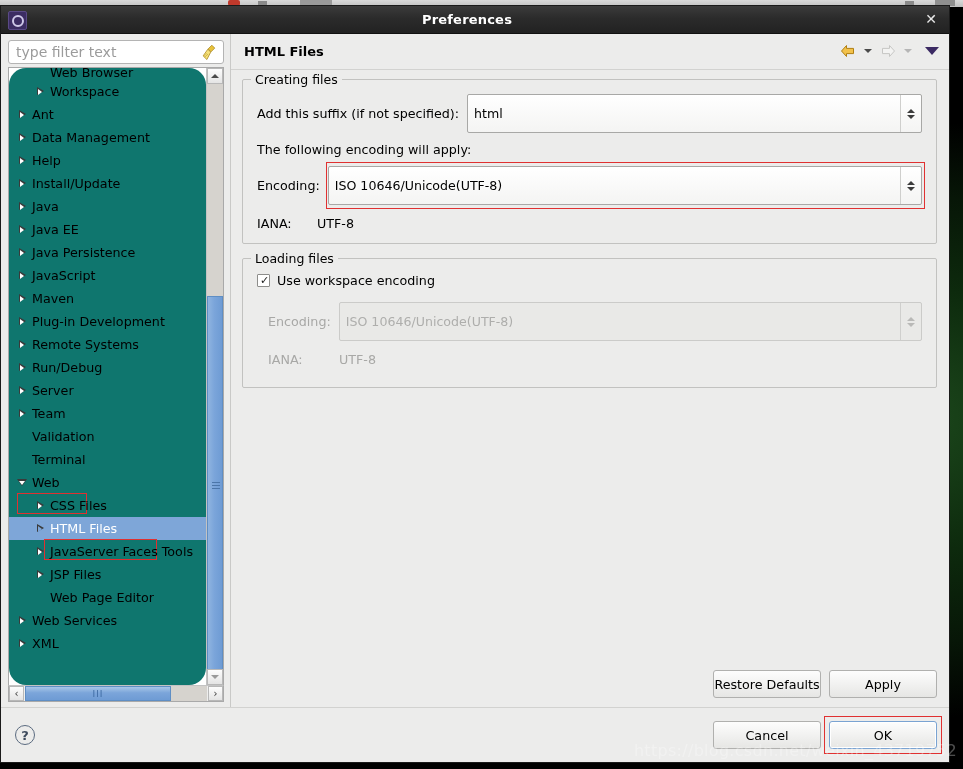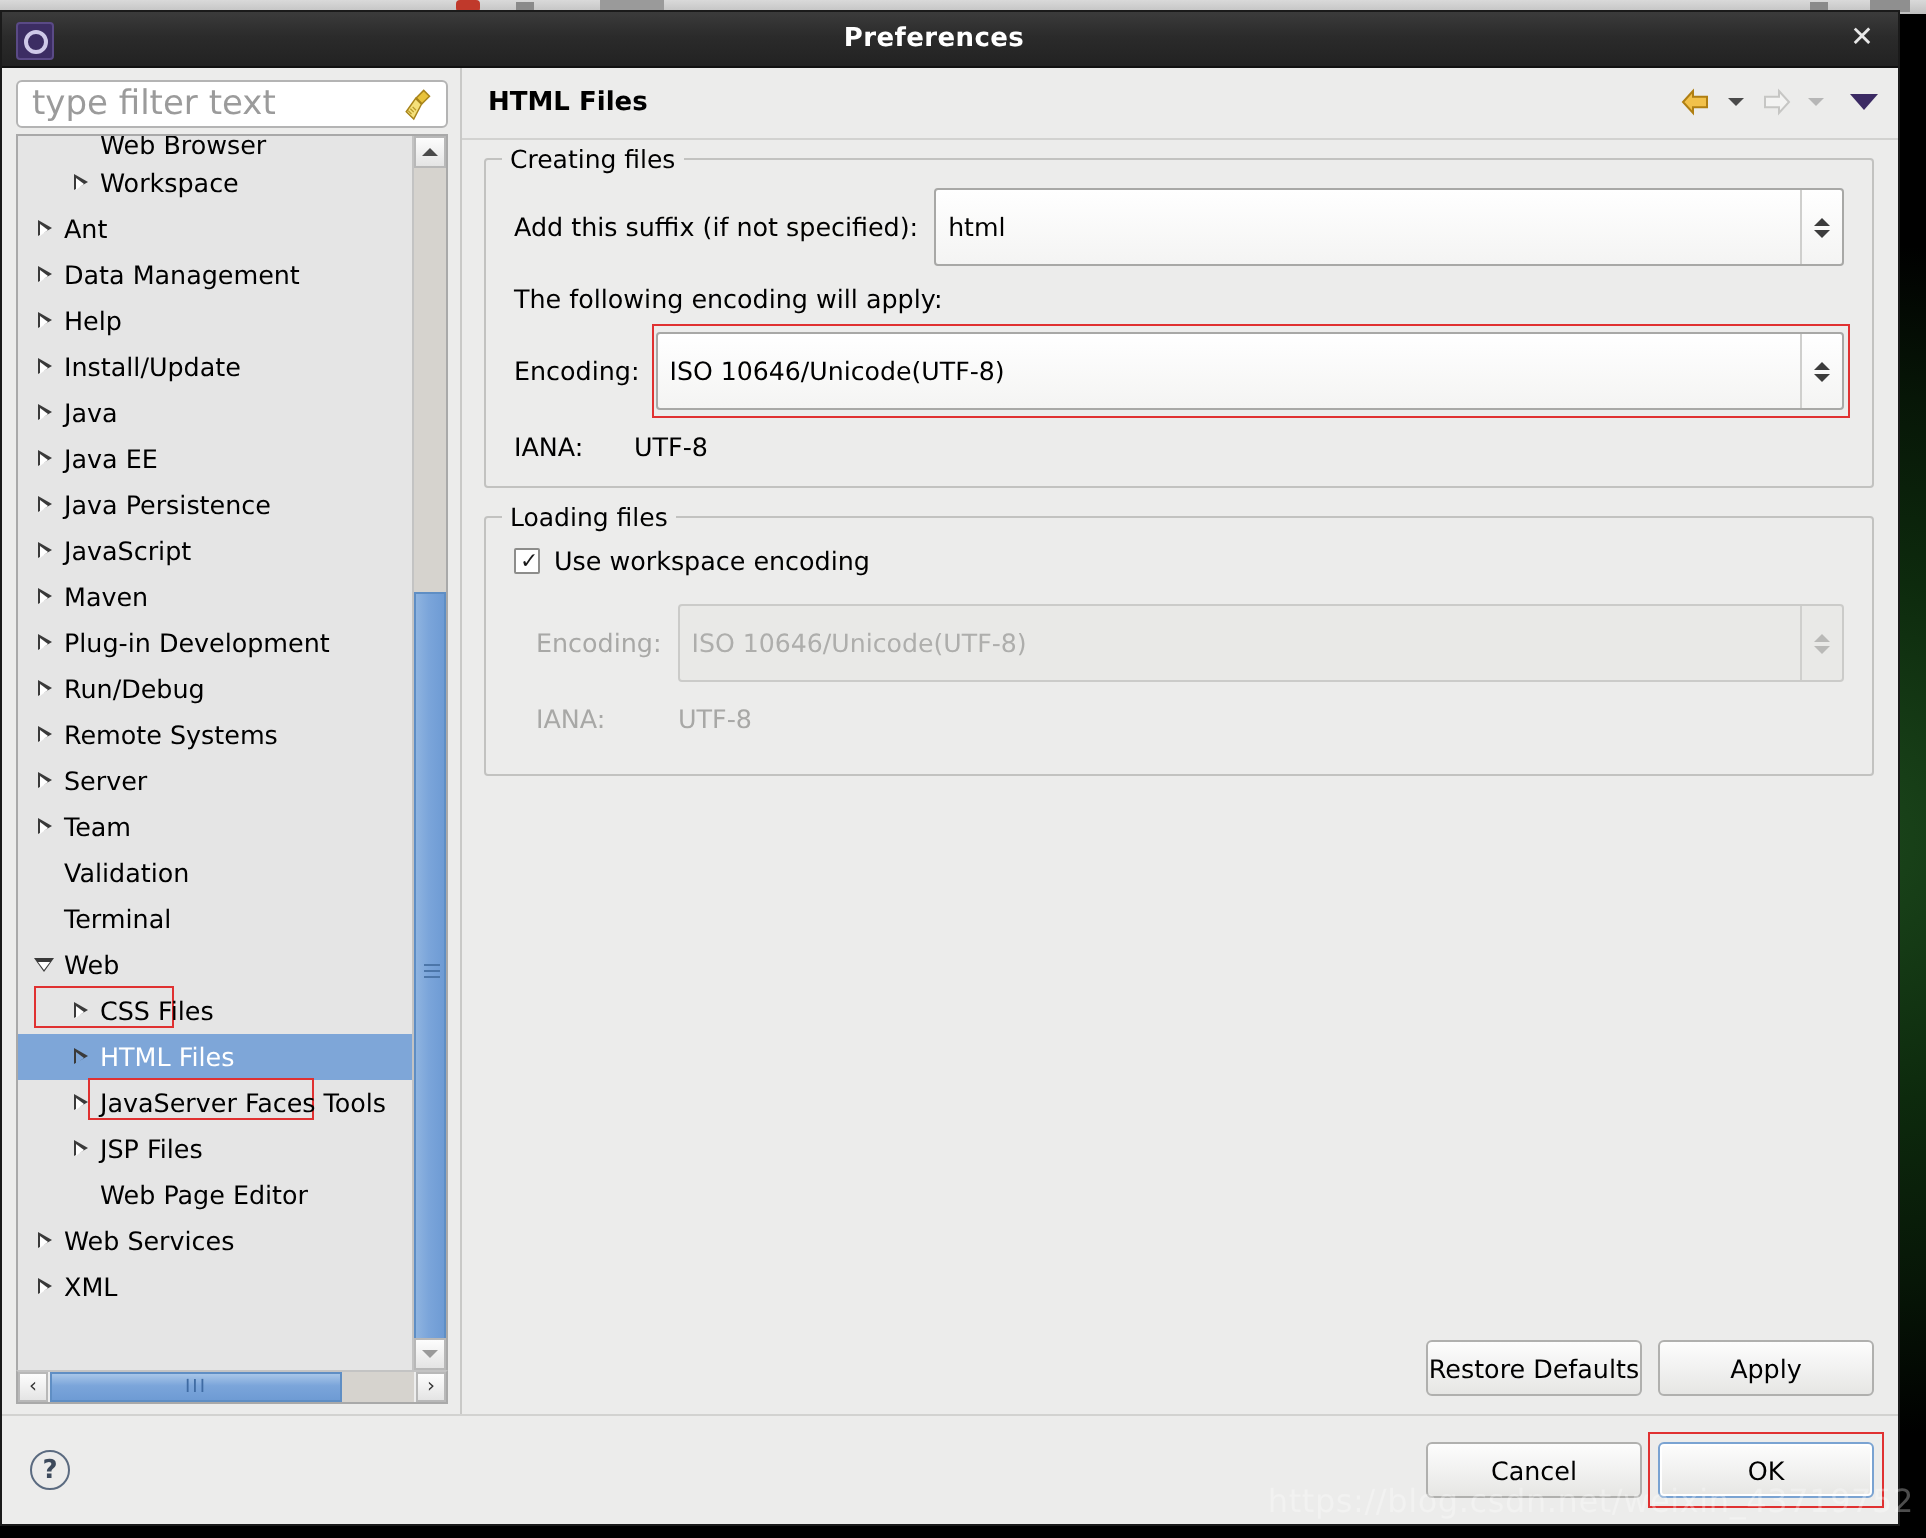--- a/index.html
+++ b/index.html
@@ -90,21 +90,21 @@
     position: relative;
     height: 24px; flex: 0 0 24px;
     background: #fff;
     border: 1px solid #b4b4b4;
     border-radius: 3px;
     box-sizing: border-box;
     margin-bottom: 3px;
     display:flex; align-items:center;
   }
   #filter-box .ph {
-    font-size: 17px; color: #9b9b9b; padding-left: 7px;
+    font-size: 14px; color: #9b9b9b; padding-left: 7px;
     user-select:none;
   }
   #filter-box .broom {
     position:absolute; right: 6px; top: 3px; width: 15px; height: 17px;
   }
   #tree-wrap {
     flex: 1 1 auto; min-height: 0;
     display:flex; flex-direction: column;
   }
   #tree-inner {
@@ -114,21 +114,22 @@
     border-bottom: none;
     background: #fff;
     box-sizing:border-box;
     position: relative;
     overflow: hidden;
   }
   #tree {
     flex: 1 1 auto;
     overflow: hidden;
     position: relative;
-    background:#e5e5e5;
+    background:#0f766e;
+    border-radius:17px;
   }
   .tree-row {
     height: 23px;
     display: flex; align-items: center;
     font-size: 12.7px; color: #000;
     position: relative;
     white-space: nowrap;
     cursor: default;
   }
   .tree-row.selected { background: #7ea6d8; color: #fff; }
@@ -498,28 +499,28 @@
                 <div class="tw">
                   <div class="arrow-right"></div>
                 </div>
                 <span class="tree-label">Plug-in Development</span>
               </div>
               <div class="tree-row">
                 <div style="flex: 0 0 5px;"></div>
                 <div class="tw">
                   <div class="arrow-right"></div>
                 </div>
+                <span class="tree-label">Remote Systems</span>
+              </div>
+              <div class="tree-row">
+                <div style="flex: 0 0 5px;"></div>
+                <div class="tw">
+                  <div class="arrow-right"></div>
+                </div>
                 <span class="tree-label">Run/Debug</span>
-              </div>
-              <div class="tree-row">
-                <div style="flex: 0 0 5px;"></div>
-                <div class="tw">
-                  <div class="arrow-right"></div>
-                </div>
-                <span class="tree-label">Remote Systems</span>
               </div>
               <div class="tree-row">
                 <div style="flex: 0 0 5px;"></div>
                 <div class="tw">
                   <div class="arrow-right"></div>
                 </div>
                 <span class="tree-label">Server</span>
               </div>
               <div class="tree-row">
                 <div style="flex: 0 0 5px;"></div>

